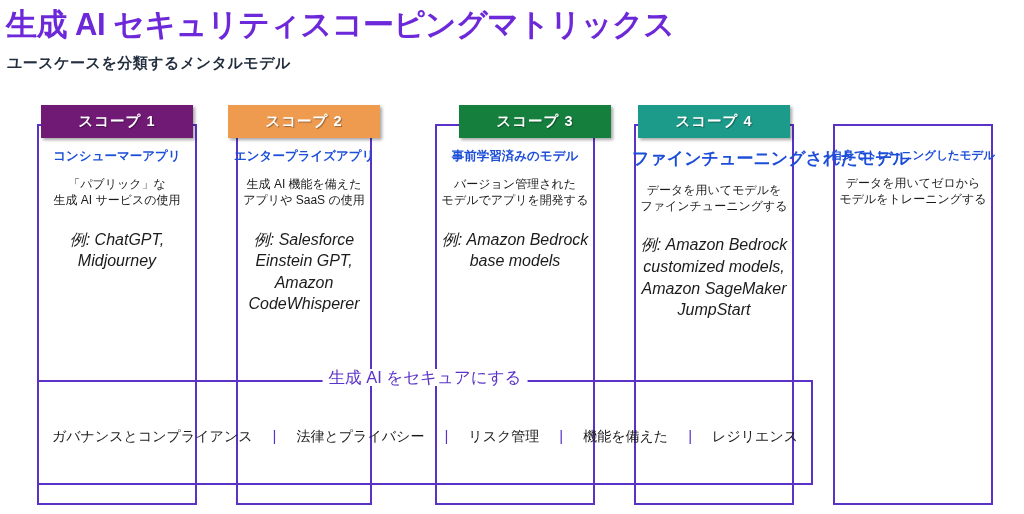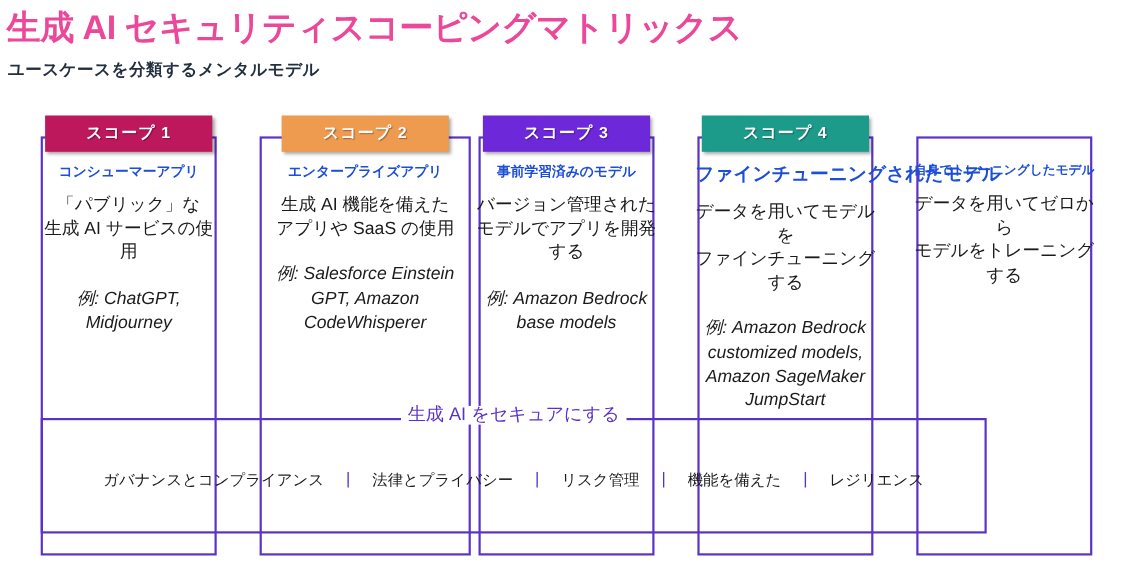--- a/index.html
+++ b/index.html
@@ -17,21 +17,21 @@
   }
 
   
   #page-title {
     position: absolute;
     left: 6px;
     top: 4px;
     font-size: 31px;
     font-weight: bold;
     letter-spacing: -0.5px;
-    color: #ec4899;
+    color: #6d28d9;
     white-space: nowrap;
   }
   #page-subtitle {
     position: absolute;
     left: 7px;
     top: 54px;
     font-size: 15px;
     font-weight: bold;
     color: #232F3E;
     letter-spacing: 0.5px;
@@ -84,40 +84,40 @@
   }
   .scope-name {
     font-size: 13px;
     font-weight: bold;
     color: #1d4ed8;
     line-height: 1.3;
     white-space: nowrap;
   }
   .scope-desc {
     margin-top: 12px;
-    font-size: 16px;
+    font-size: 12px;
     color: #1b1b1b;
     line-height: 1.35;
     white-space: pre-line;
   }
   .scope-example {
     margin-top: 20px;
     font-size: 16px;
     font-style: italic;
     color: #1b1b1b;
     line-height: 1.35;
     padding: 0 6px;
   }
 
   
   #secure-band {
     position: absolute;
     left: 37px;
     top: 380px;
-    width: 860px;
+    width: 776px;
     height: 105px;
     border: 2px solid #5B32C8;
     box-sizing: border-box;
     background: transparent;
     text-decoration: underline;
   }
   #secure-band-title {
     position: absolute;
     left: 50%;
     transform: translateX(-50%);
@@ -154,41 +154,41 @@
 </style>
 </head>
 <body>
 
 <div id="page-title">生成 AI セキュリティスコーピングマトリックス</div>
 <div id="page-subtitle">ユースケースを分類するメンタルモデル</div>
 
 <div id="matrix">
 
   <div class="scope-column" style="left:37px; width:160px;">
-    <div class="scope-header" style="background:#be185d;">スコープ 1</div>
+    <div class="scope-header" style="background:#701a75;">スコープ 1</div>
     <div class="scope-body">
       <div class="scope-name" style="font-size:12.5px;">コンシューマーアプリ</div>
       <div class="scope-desc">「パブリック」な
 生成 AI サービスの使用</div>
       <div class="scope-example">例: ChatGPT, Midjourney</div>
     </div>
   </div>
 
-  <div class="scope-column" style="left:236px; width:192px;">
+  <div class="scope-column" style="left:236px; width:136px;">
     <div class="scope-header" style="background:#EE9A4F;">スコープ 2</div>
     <div class="scope-body">
       <div class="scope-name" style="font-size:12.5px;">エンタープライズアプリ</div>
       <div class="scope-desc">生成 AI 機能を備えた
 アプリや SaaS の使用</div>
       <div class="scope-example">例: Salesforce Einstein GPT, Amazon CodeWhisperer</div>
     </div>
   </div>
 
   <div class="scope-column" style="left:435px; width:160px;">
-    <div class="scope-header" style="background:#6d28d9;">スコープ 3</div>
+    <div class="scope-header" style="background:#15803d;margin-left:20px;">スコープ 3</div>
     <div class="scope-body">
       <div class="scope-name" style="font-size:12.5px;">事前学習済みのモデル</div>
       <div class="scope-desc">バージョン管理された
 モデルでアプリを開発する</div>
       <div class="scope-example">例: Amazon Bedrock base models</div>
     </div>
   </div>
 
   <div class="scope-column" style="left:634px; width:160px;">
     <div class="scope-header" style="background:#1D9B8A;">スコープ 4</div>

